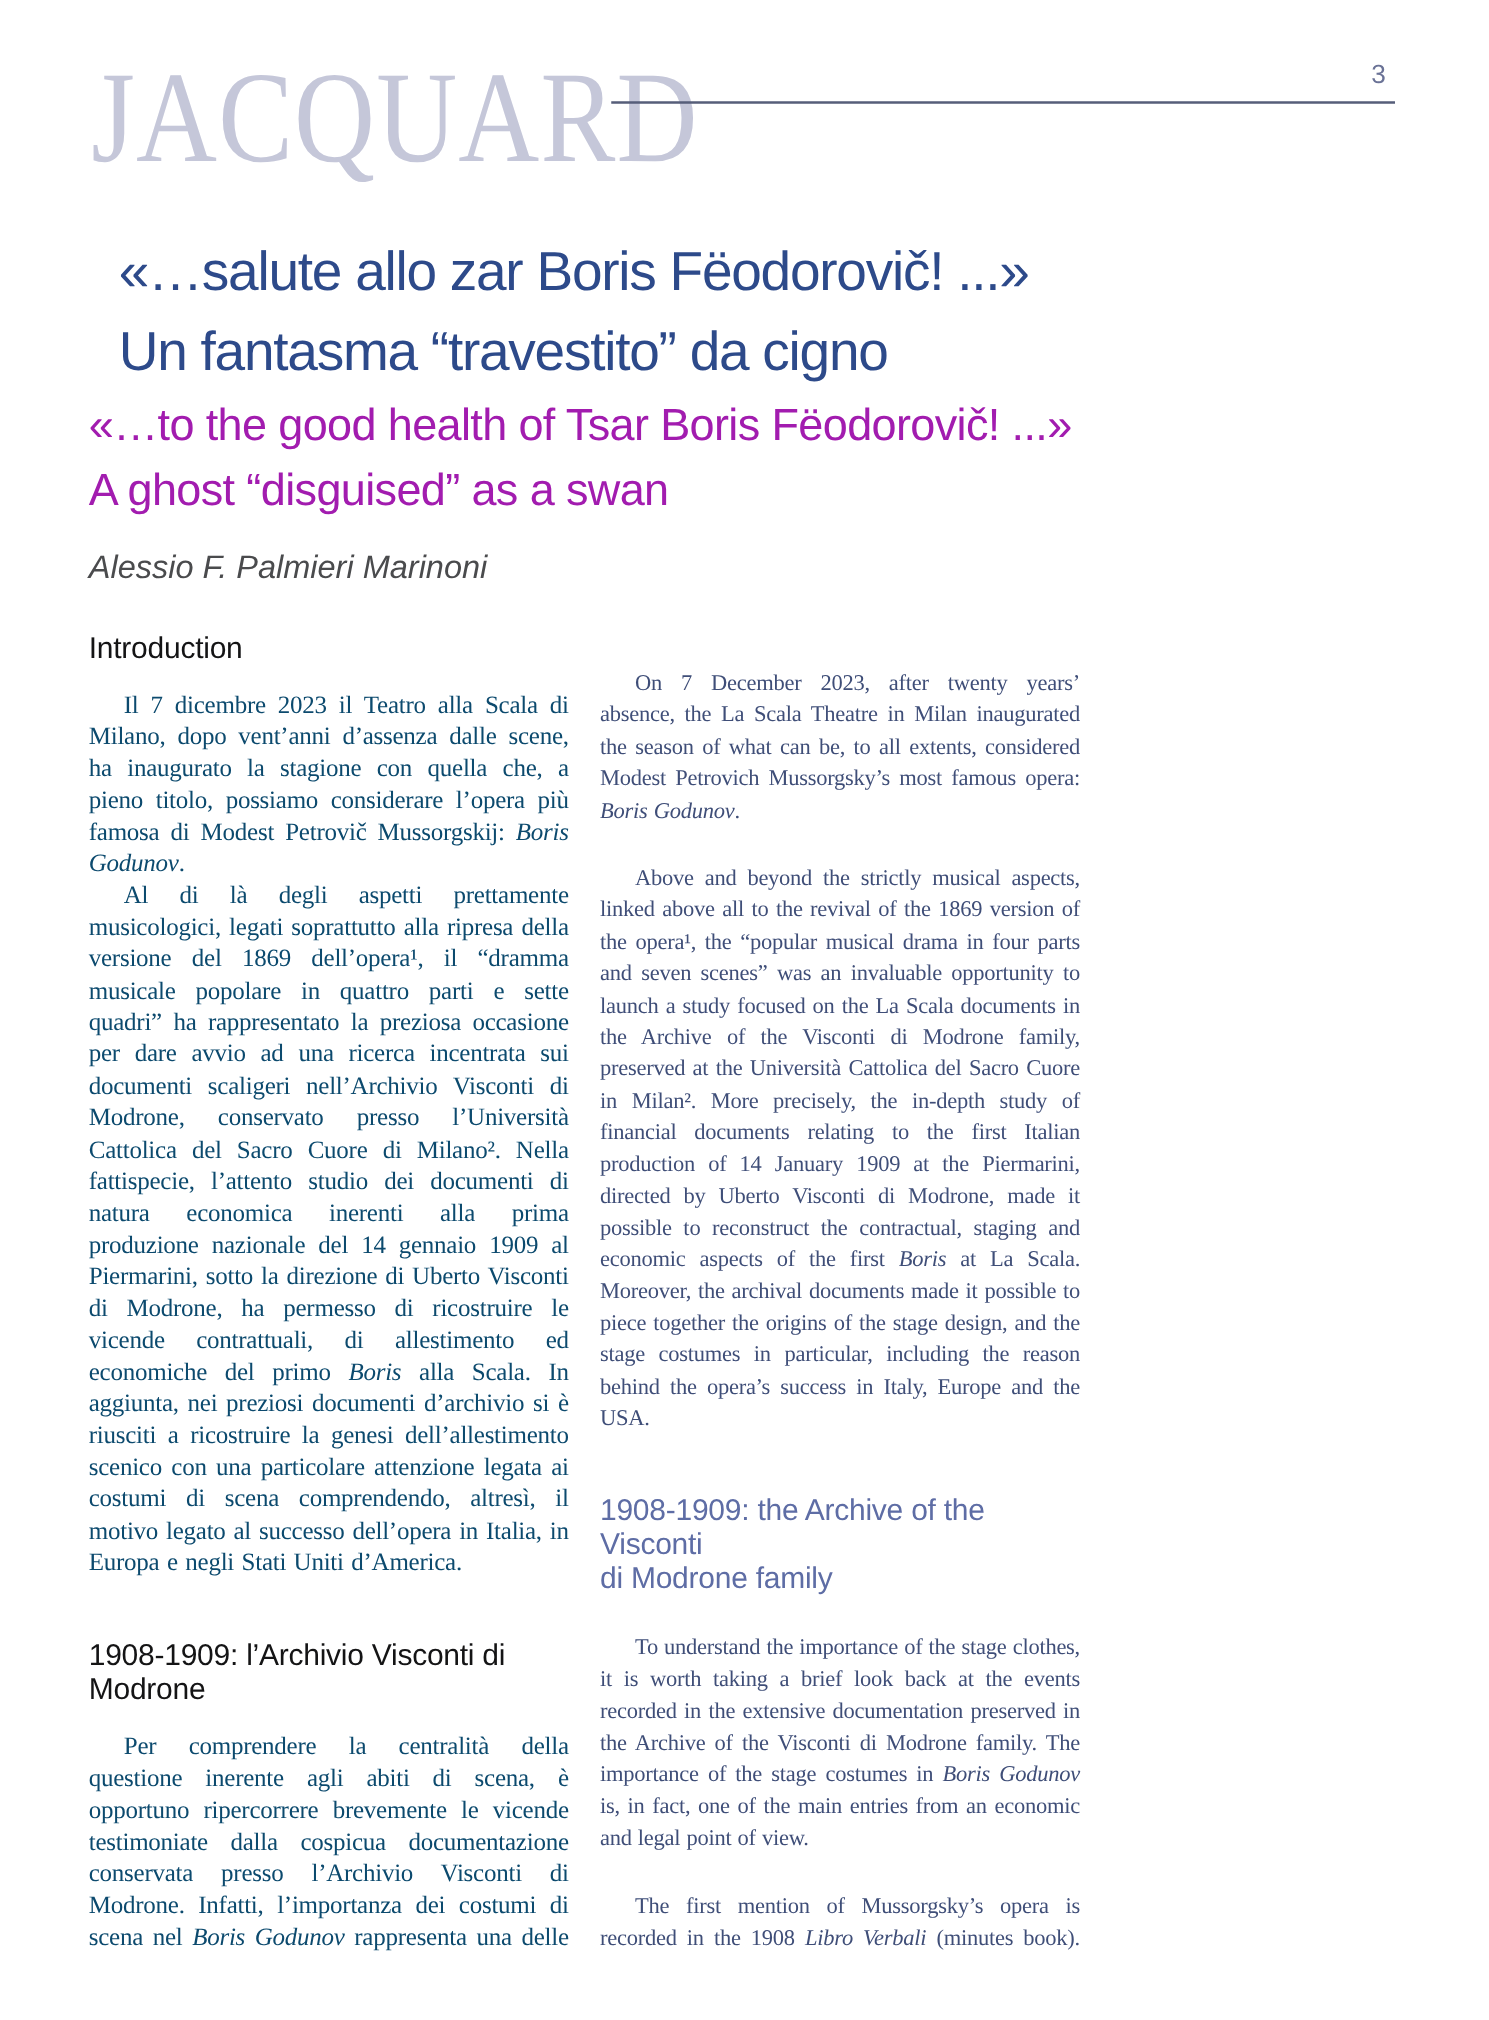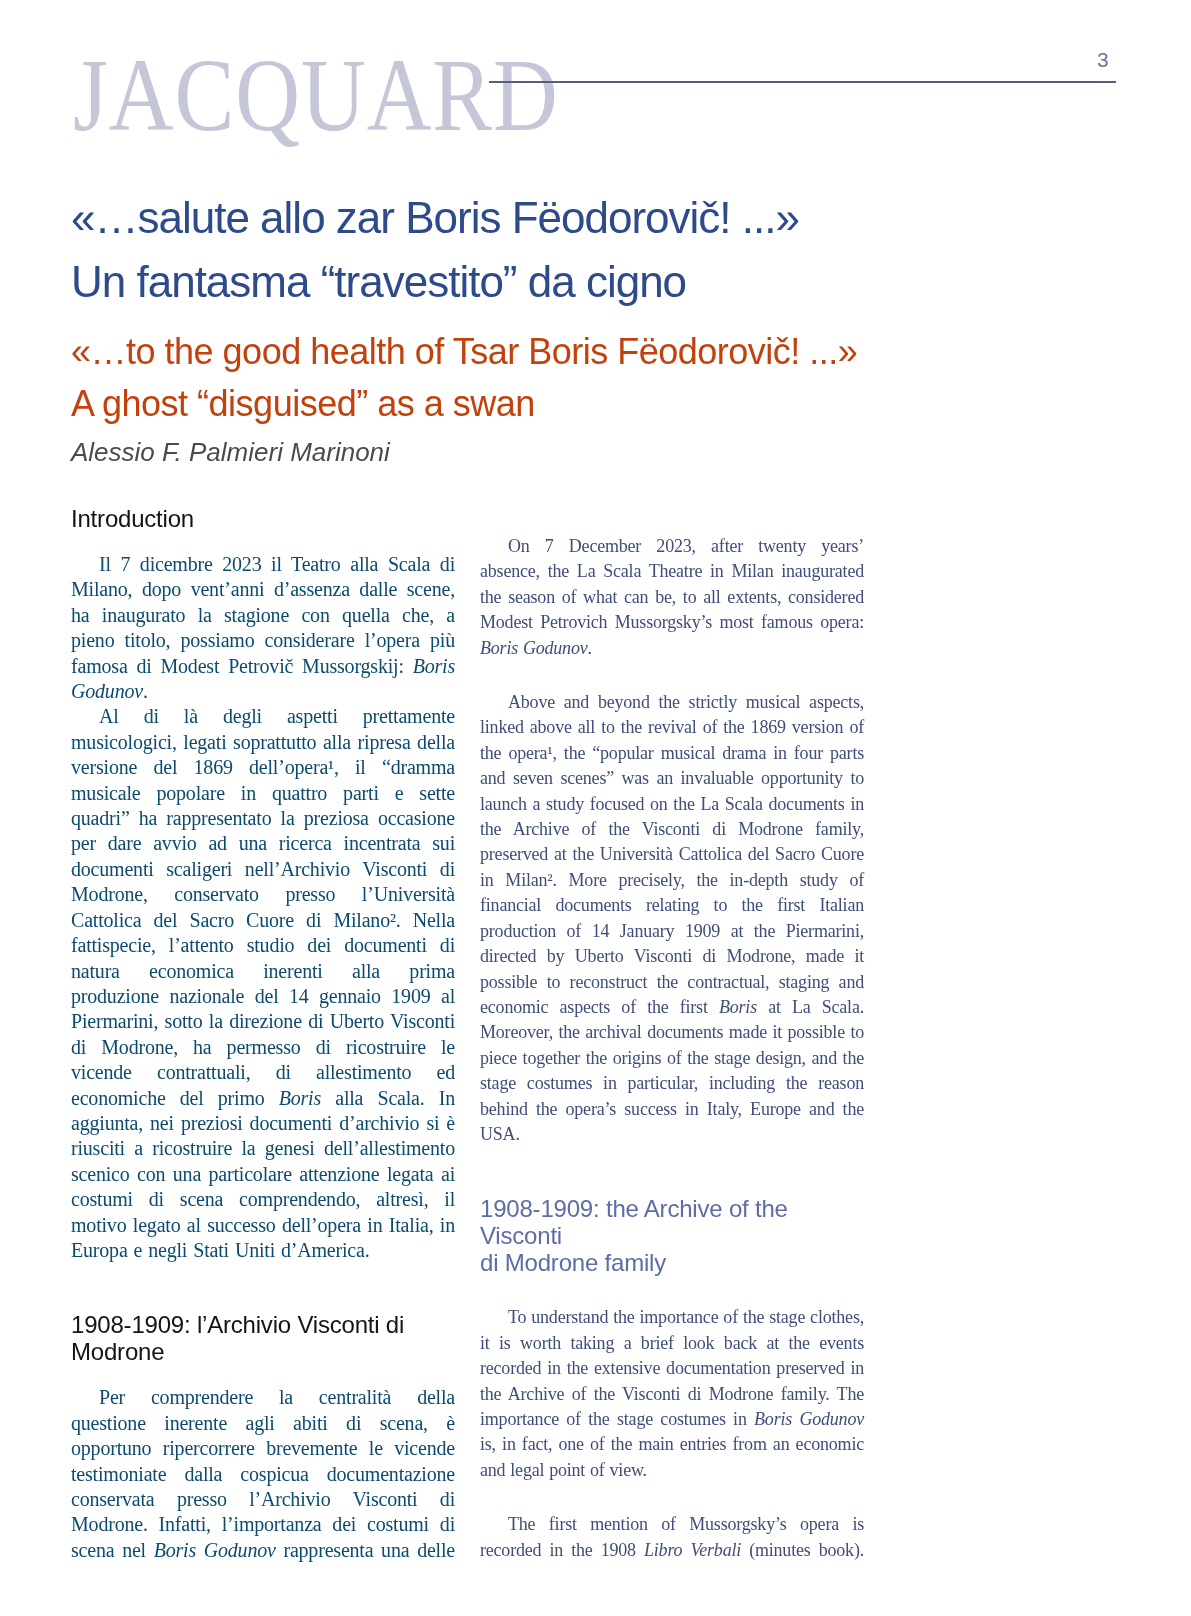--- a/index.html
+++ b/index.html
@@ -28,31 +28,31 @@
   .page-number{
     position:absolute;left:1097px;top:48px;
     font-family:"Liberation Sans", sans-serif;
     font-size:21px;color:#6a7296;
   }
   
   .title-block{position:absolute;left:71px;top:186px;width:800px;}
   .title-it{
     font-family:"Liberation Sans", sans-serif;
     font-size:44px;line-height:64px;letter-spacing:-1px;
-    color:#2d4a8a;white-space:pre-line;
+    color:#2d4a8a;white-space:pre-line;margin-left:24px;
   }
   .title-en{
     font-family:"Liberation Sans", sans-serif;
     font-size:36px;line-height:52px;letter-spacing:-0.5px;
-    color:#c2410c;white-space:pre-line;margin-top:12px;
+    color:#a21caf;white-space:pre-line;margin-top:0;
   }
   .author{
     font-family:"Liberation Sans", sans-serif;
     font-style:italic;font-size:26px;line-height:30px;
-    color:#4a4b4d;margin-top:7px;letter-spacing:0;
+    color:#4a4b4d;margin-top:20px;letter-spacing:0;
   }
   
   .content{
     position:absolute;left:71px;top:505px;width:793px;
     display:grid;grid-template-columns:384px 384px;column-gap:25px;
   }
   h2{
     font-family:"Liberation Sans", sans-serif;
     font-weight:400;
     font-size:24px;line-height:27px;

